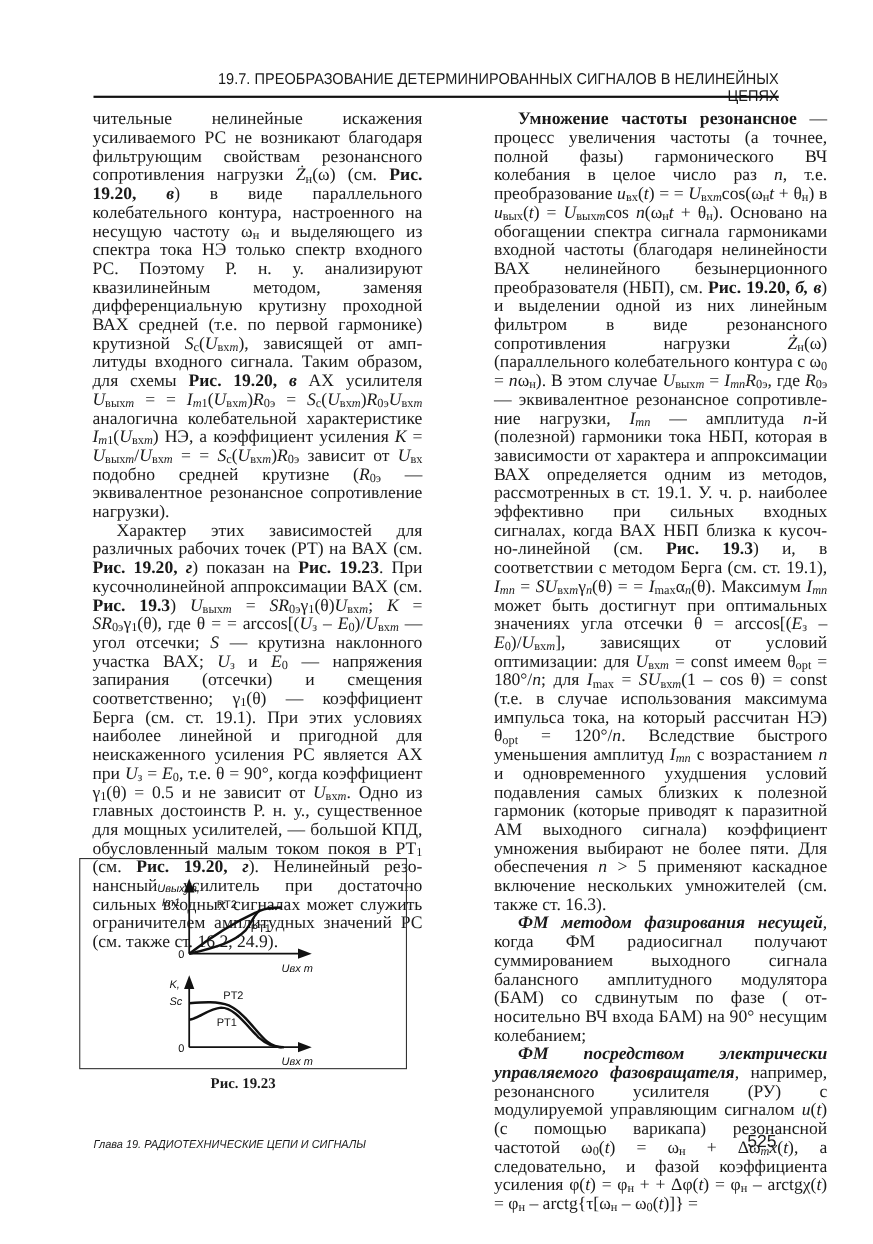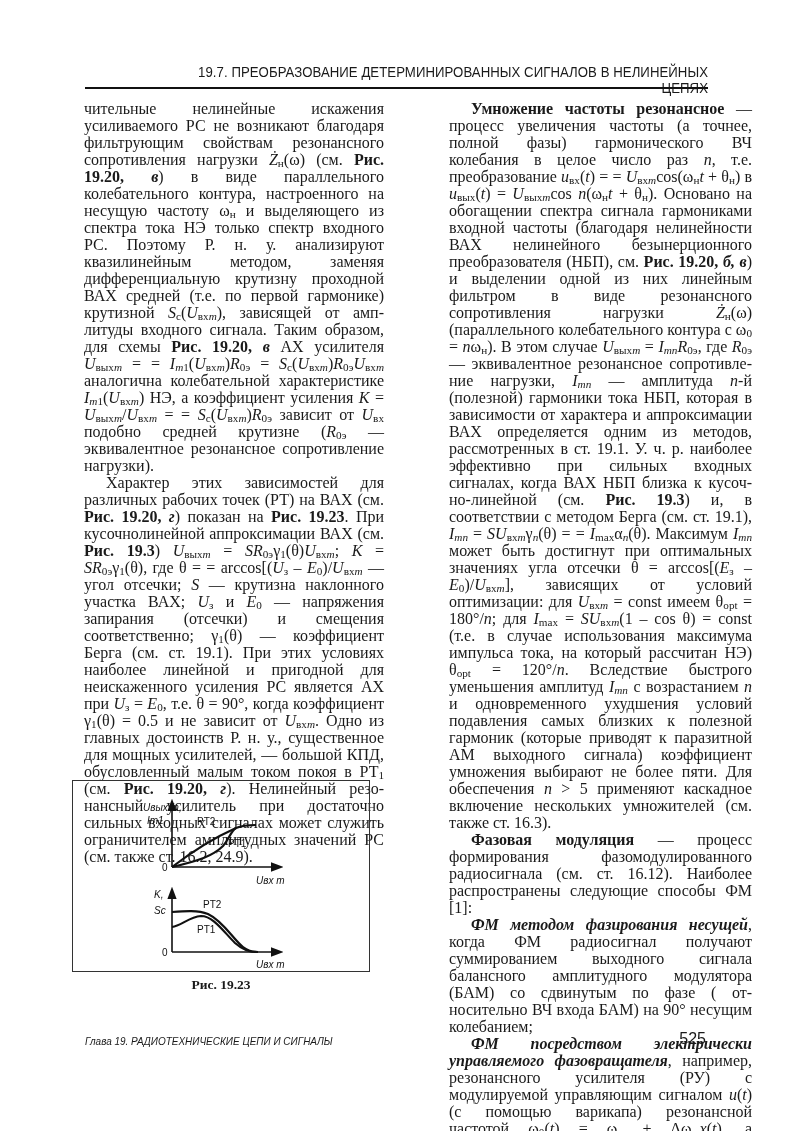--- a/index.html
+++ b/index.html
@@ -85,19 +85,18 @@
       <text x="124" y="152" class="fig-label">PT1</text>
       <text x="89" y="175" class="fig-label">0</text>
       <text x="183" y="187" class="fig-label" font-style="italic">Uвх m</text>
     </g>
   </svg>
   <div class="fig-caption">Рис. 19.23</div>
 </div>
 
 <div class="col col-right">
   <p class="indent"><b>Умножение частоты резонансное</b> — про­цесс увеличения частоты (а точнее, полной фазы) гармонического ВЧ колебания в целое число раз <i>n</i>, т.е. преобразование <i>u</i><sub>вх</sub>(<i>t</i>) = = <i>U</i><sub>вх<i>m</i></sub>cos(ω<sub>н</sub><i>t</i> + θ<sub>н</sub>) в <i>u</i><sub>вых</sub>(<i>t</i>) = <i>U</i><sub>вых<i>m</i></sub>cos <i>n</i>(ω<sub>н</sub><i>t</i> + θ<sub>н</sub>). Основано на обогащении спектра сигнала гар­мониками входной частоты (благодаря нели­нейности ВАХ нелинейного безынерционного преобразователя (НБП), см. <b>Рис. 19.20, <i>б, в</i></b>) и выделении одной из них линейным фильтром в виде резонансного сопротивления нагрузки <i>Ż</i><sub>н</sub>(ω) (параллельного колебательного контура с ω<sub>0</sub> = <i>n</i>ω<sub>н</sub>). В этом случае <i>U</i><sub>вых<i>m</i></sub> = <i>I</i><sub><i>mn</i></sub><i>R</i><sub>0э</sub>, где <i>R</i><sub>0э</sub> — эквивалентное резонансное сопротивле­ние нагрузки, <i>I</i><sub><i>mn</i></sub> — амплитуда <i>n</i>-й (полезной) гармоники тока НБП, которая в зависимости от характера и аппроксимации ВАХ определяется одним из методов, рассмотренных в ст. 19.1. У. ч. р. наиболее эффективно при сильных вход­ных сигналах, когда ВАХ НБП близка к кусоч­но-линейной (см. <b>Рис. 19.3</b>) и, в соответствии с методом Берга (см. ст. 19.1), <i>I</i><sub><i>mn</i></sub> = <i>SU</i><sub>вх<i>m</i></sub>γ<sub><i>n</i></sub>(θ) = = <i>I</i><sub>max</sub>α<sub><i>n</i></sub>(θ). Максимум <i>I</i><sub><i>mn</i></sub> может быть достиг­нут при оптимальных значениях угла отсечки θ = arccos[(<i>E</i><sub>з</sub> – <i>E</i><sub>0</sub>)/<i>U</i><sub>вх<i>m</i></sub>], зависящих от усло­вий оптимизации: для <i>U</i><sub>вх<i>m</i></sub> = const имеем θ<sub>opt</sub> = 180°/<i>n</i>; для <i>I</i><sub>max</sub> = <i>SU</i><sub>вх<i>m</i></sub>(1 – cos θ) = const (т.е. в случае использования максимума импуль­са тока, на который рассчитан НЭ) θ<sub>opt</sub> = 120°/<i>n</i>. Вследствие быстрого уменьшения амплитуд <i>I</i><sub><i>mn</i></sub> с возрастанием <i>n</i> и одновременного ухуд­шения условий подавления самых близких к полезной гармоник (которые приводят к пара­зитной АМ выходного сигнала) коэффициент умножения выбирают не более пяти. Для обес­печения <i>n</i> &gt; 5 применяют каскадное включение нескольких умножителей (см. также ст. 16.3).</p>
-  <p class="indent"><b>Фазовая модуляция</b> — процесс формиро­вания фазомодулированного радиосигнала (см. ст. 16.12). Наиболее распространены следую­щие способы ФМ [1]:</p>
   <p class="indent"><b><i>ФМ методом фазирования несущей</i></b>, когда ФМ радиосигнал получают суммированием выходного сигнала балансного амплитудного модулятора (БАМ) со сдвинутым по фазе ( от­носительно ВЧ входа БАМ) на 90° несущим колебанием;</p>
   <p class="indent"><b><i>ФМ посредством электрически управляемого фазовращателя</i></b>, например, резонансного усилителя (РУ) с модулируемой управляющим сигналом <i>u</i>(<i>t</i>) (с помощью варикапа) резонанс­ной частотой ω<sub>0</sub>(<i>t</i>) = ω<sub>н</sub> + Δω<sub><i>m</i></sub><i>x</i>(<i>t</i>), а следователь­но, и фазой коэффициента усиления φ(<i>t</i>) = φ<sub>н</sub> + + Δφ(<i>t</i>) = φ<sub>н</sub> – arctgχ(<i>t</i>) = φ<sub>н</sub> – arctg{τ[ω<sub>н</sub> – ω<sub>0</sub>(<i>t</i>)]} =</p>
 </div>
 
 <div class="footer-left">Глава 19. РАДИОТЕХНИЧЕСКИЕ ЦЕПИ И СИГНАЛЫ</div>
 <div class="footer-page">525</div>
 
 </body></html>

